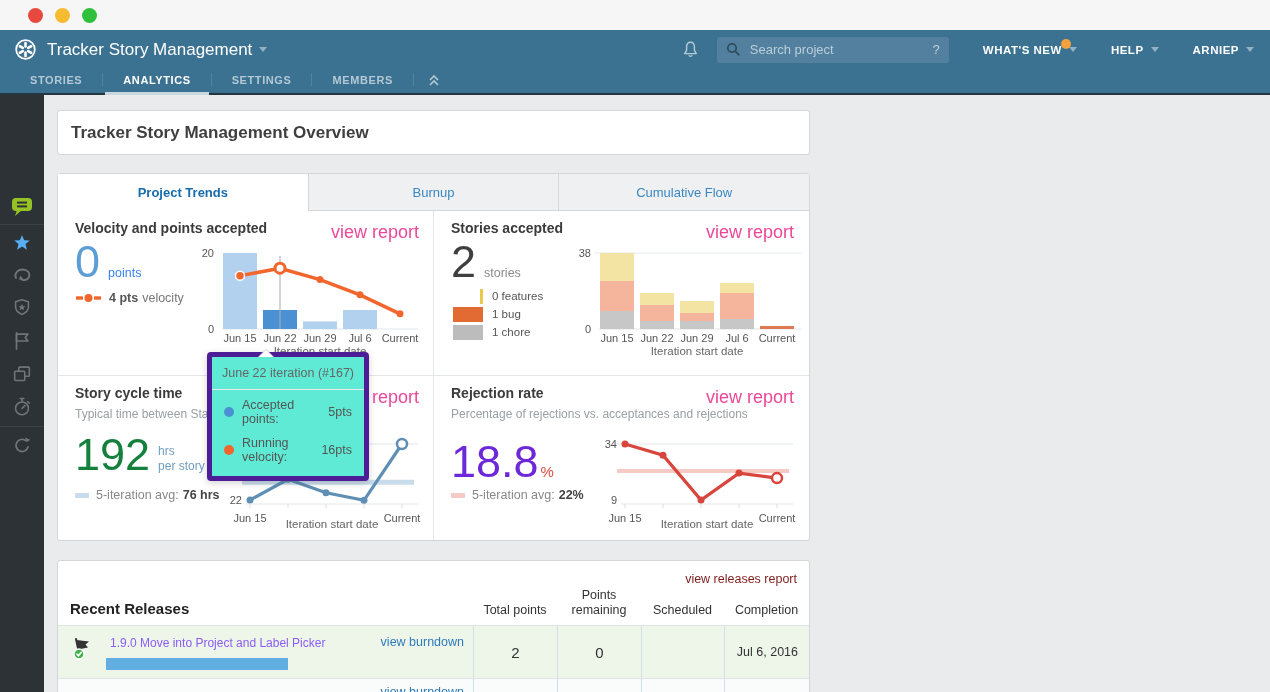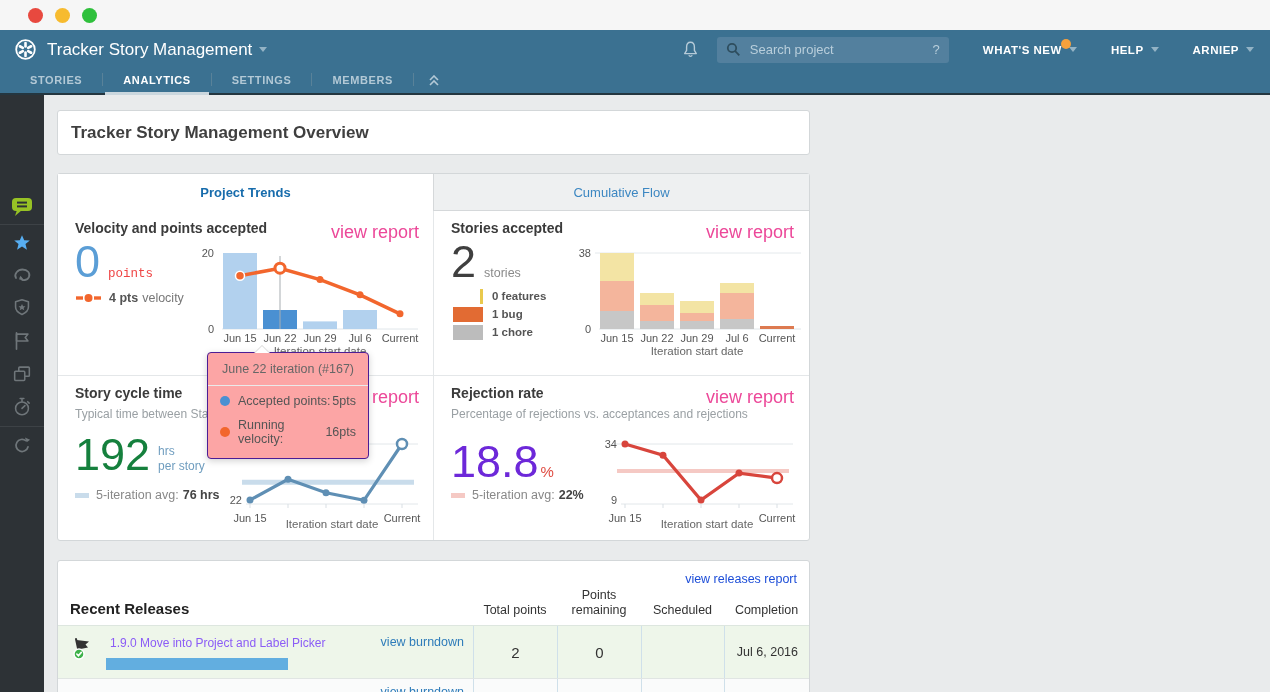--- a/index.html
+++ b/index.html
@@ -74,48 +74,48 @@
   .big-num{font-size:45px;line-height:1;}
   .big-unit{margin-left:8px;font-size:12.5px;}
   .big-unit-2l{margin-left:8px;font-size:12px;line-height:1.25;align-self:flex-end;position:relative;top:-3px;}
   .p-chart{position:absolute;left:120px;top:35px;overflow:visible;}
   .p-chart-line{position:absolute;left:143px;top:60px;overflow:visible;}
   svg text{font-family:"Liberation Sans",sans-serif;}
 
   .vel-legend{position:absolute;left:17px;top:80px;display:flex;align-items:center;font-size:12.5px;color:#777;}
   .vel-legend .lv{font-weight:bold;color:#555;margin:0 4px 0 7px;}
   .stories-legend{position:absolute;left:14px;top:76px;font-size:11.5px;color:#555;}
-  .sl-row{display:flex;align-items:center;height:18px;font-weight:bold;}
+  .sl-row{display:flex;align-items:center;height:18px;}
   .sw-box{width:35px;display:flex;}
   .sw{height:15px;}
   .sl-label{margin-left:9px;}
   .avg-legend{position:absolute;left:17px;top:112px;font-size:12.5px;color:#888;display:flex;align-items:center;}
   .avg-sw{display:inline-block;width:14px;height:5px;margin-right:7px;}
   .avg-val{font-weight:bold;color:#444;margin-left:4px;}
 
   
   .releases-card{margin:19px 0 0 13px;width:753px;height:200px;}
-  .rel-link{position:absolute;right:12px;top:11px;font-size:12.5px;color:#1d4ed8;cursor:pointer;}
+  .rel-link{position:absolute;right:12px;top:11px;font-size:12.5px;color:#7f1d1d;cursor:pointer;}
   .rel-grid{display:grid;grid-template-columns:415px 84px 84px 83px 85px;}
   .rel-header{height:64px;align-items:end;}
   .rel-heading{font-size:15px;font-weight:bold;color:#222;padding:0 0 8px 12px;}
   .col-h{text-align:center;font-size:12.5px;color:#333;padding-bottom:8px;line-height:1.15;}
   .rel-row.row1{height:54px;background:#eef6ea;border-top:1px solid #dde6df;border-bottom:1px solid #e0e5e3;}
   .rel-row.row2{height:40px;background:#fafbfb;}
   .rel-cell{border-left:1px solid #cfe0ea;display:flex;align-items:center;justify-content:center;font-size:15px;color:#333;}
   .rel-cell.first{border-left:none;position:relative;display:block;}
   .rel-cell.completion{justify-content:flex-end;padding-right:11px;font-size:12.5px;}
   .rel-flag{position:absolute;left:13px;top:11px;}
   .rel-name{position:absolute;left:52px;top:10px;font-size:12px;color:#8b5cf6;}
   .rel-burndown{position:absolute;right:9px;top:9px;font-size:12.5px;color:#2e7cba;cursor:pointer;}
   .rel-burndown.r2{top:6px;}
   .rel-progress{position:absolute;left:48px;top:32px;height:12px;background:#62aee0;}
 
   
-  .tooltip{position:absolute;left:207px;top:352px;width:162px;background:#fca5a5;border:1px solid #4c1d95;
+  .tooltip{position:absolute;left:207px;top:352px;width:162px;background:#5eead4;border:5px solid #4c1d95;
            border-radius:4px;box-shadow:0 2px 7px rgba(0,0,0,.18);z-index:20;}
   .tooltip::before{content:'';position:absolute;top:-8px;left:46px;border:8px solid transparent;
            border-top:none;border-bottom:8px solid #d6d6d6;}
   .tooltip::after{content:'';position:absolute;top:-7px;left:47px;border:7px solid transparent;
            border-top:none;border-bottom:7px solid #fff;}
   .tt-head{padding:9px 8px;text-align:center;font-size:12.5px;color:#666;border-bottom:1px solid #eaeaea;}
   .tt-row{display:flex;align-items:center;padding:8px 12px 2px;font-size:12.5px;color:#555;}
   .tt-row:last-child{padding-bottom:12px;}
   .tt-dot{width:10px;height:10px;border-radius:50%;margin-right:8px;flex:0 0 auto;}
   .tt-val{margin-left:auto;}
@@ -252,31 +252,32 @@
 
   <main class="content">
 
     <section class="card overview-card">
       <h1 class="page-title" style="margin:0;">Tracker Story Management Overview</h1>
     </section>
 
     <section class="card trends-card">
       <div class="tabs">
         <div class="tab active">Project Trends</div>
+        <div class="tab">Burnup</div>
         <div class="tab">Cumulative Flow</div>
       </div>
 
       <div class="panel-grid">
 
         <div class="panel velocity">
           <div class="p-title">Velocity and points accepted</div>
           <div class="p-link">view report</div>
           <div class="p-big" style="top:28px;">
             <span class="big-num" style="color:#5b9ed6;">0</span>
-            <span class="big-unit" style="color:#ef4444;font-family:Liberation Mono, monospace;">points</span>
+            <span class="big-unit" style="color:#3b82f6;">points</span>
           </div>
           <div class="vel-legend">
             <svg width="27" height="10" viewBox="0 0 27 10">
               <line x1="1" y1="5" x2="8" y2="5" stroke="#f2662d" stroke-width="3.4"></line>
               <circle cx="13.5" cy="5" r="4" fill="#f2662d"></circle>
               <line x1="19" y1="5" x2="26" y2="5" stroke="#f2662d" stroke-width="3.4"></line>
             </svg>
             <span class="lv">4 pts</span>
             <span>velocity</span>
           </div>

